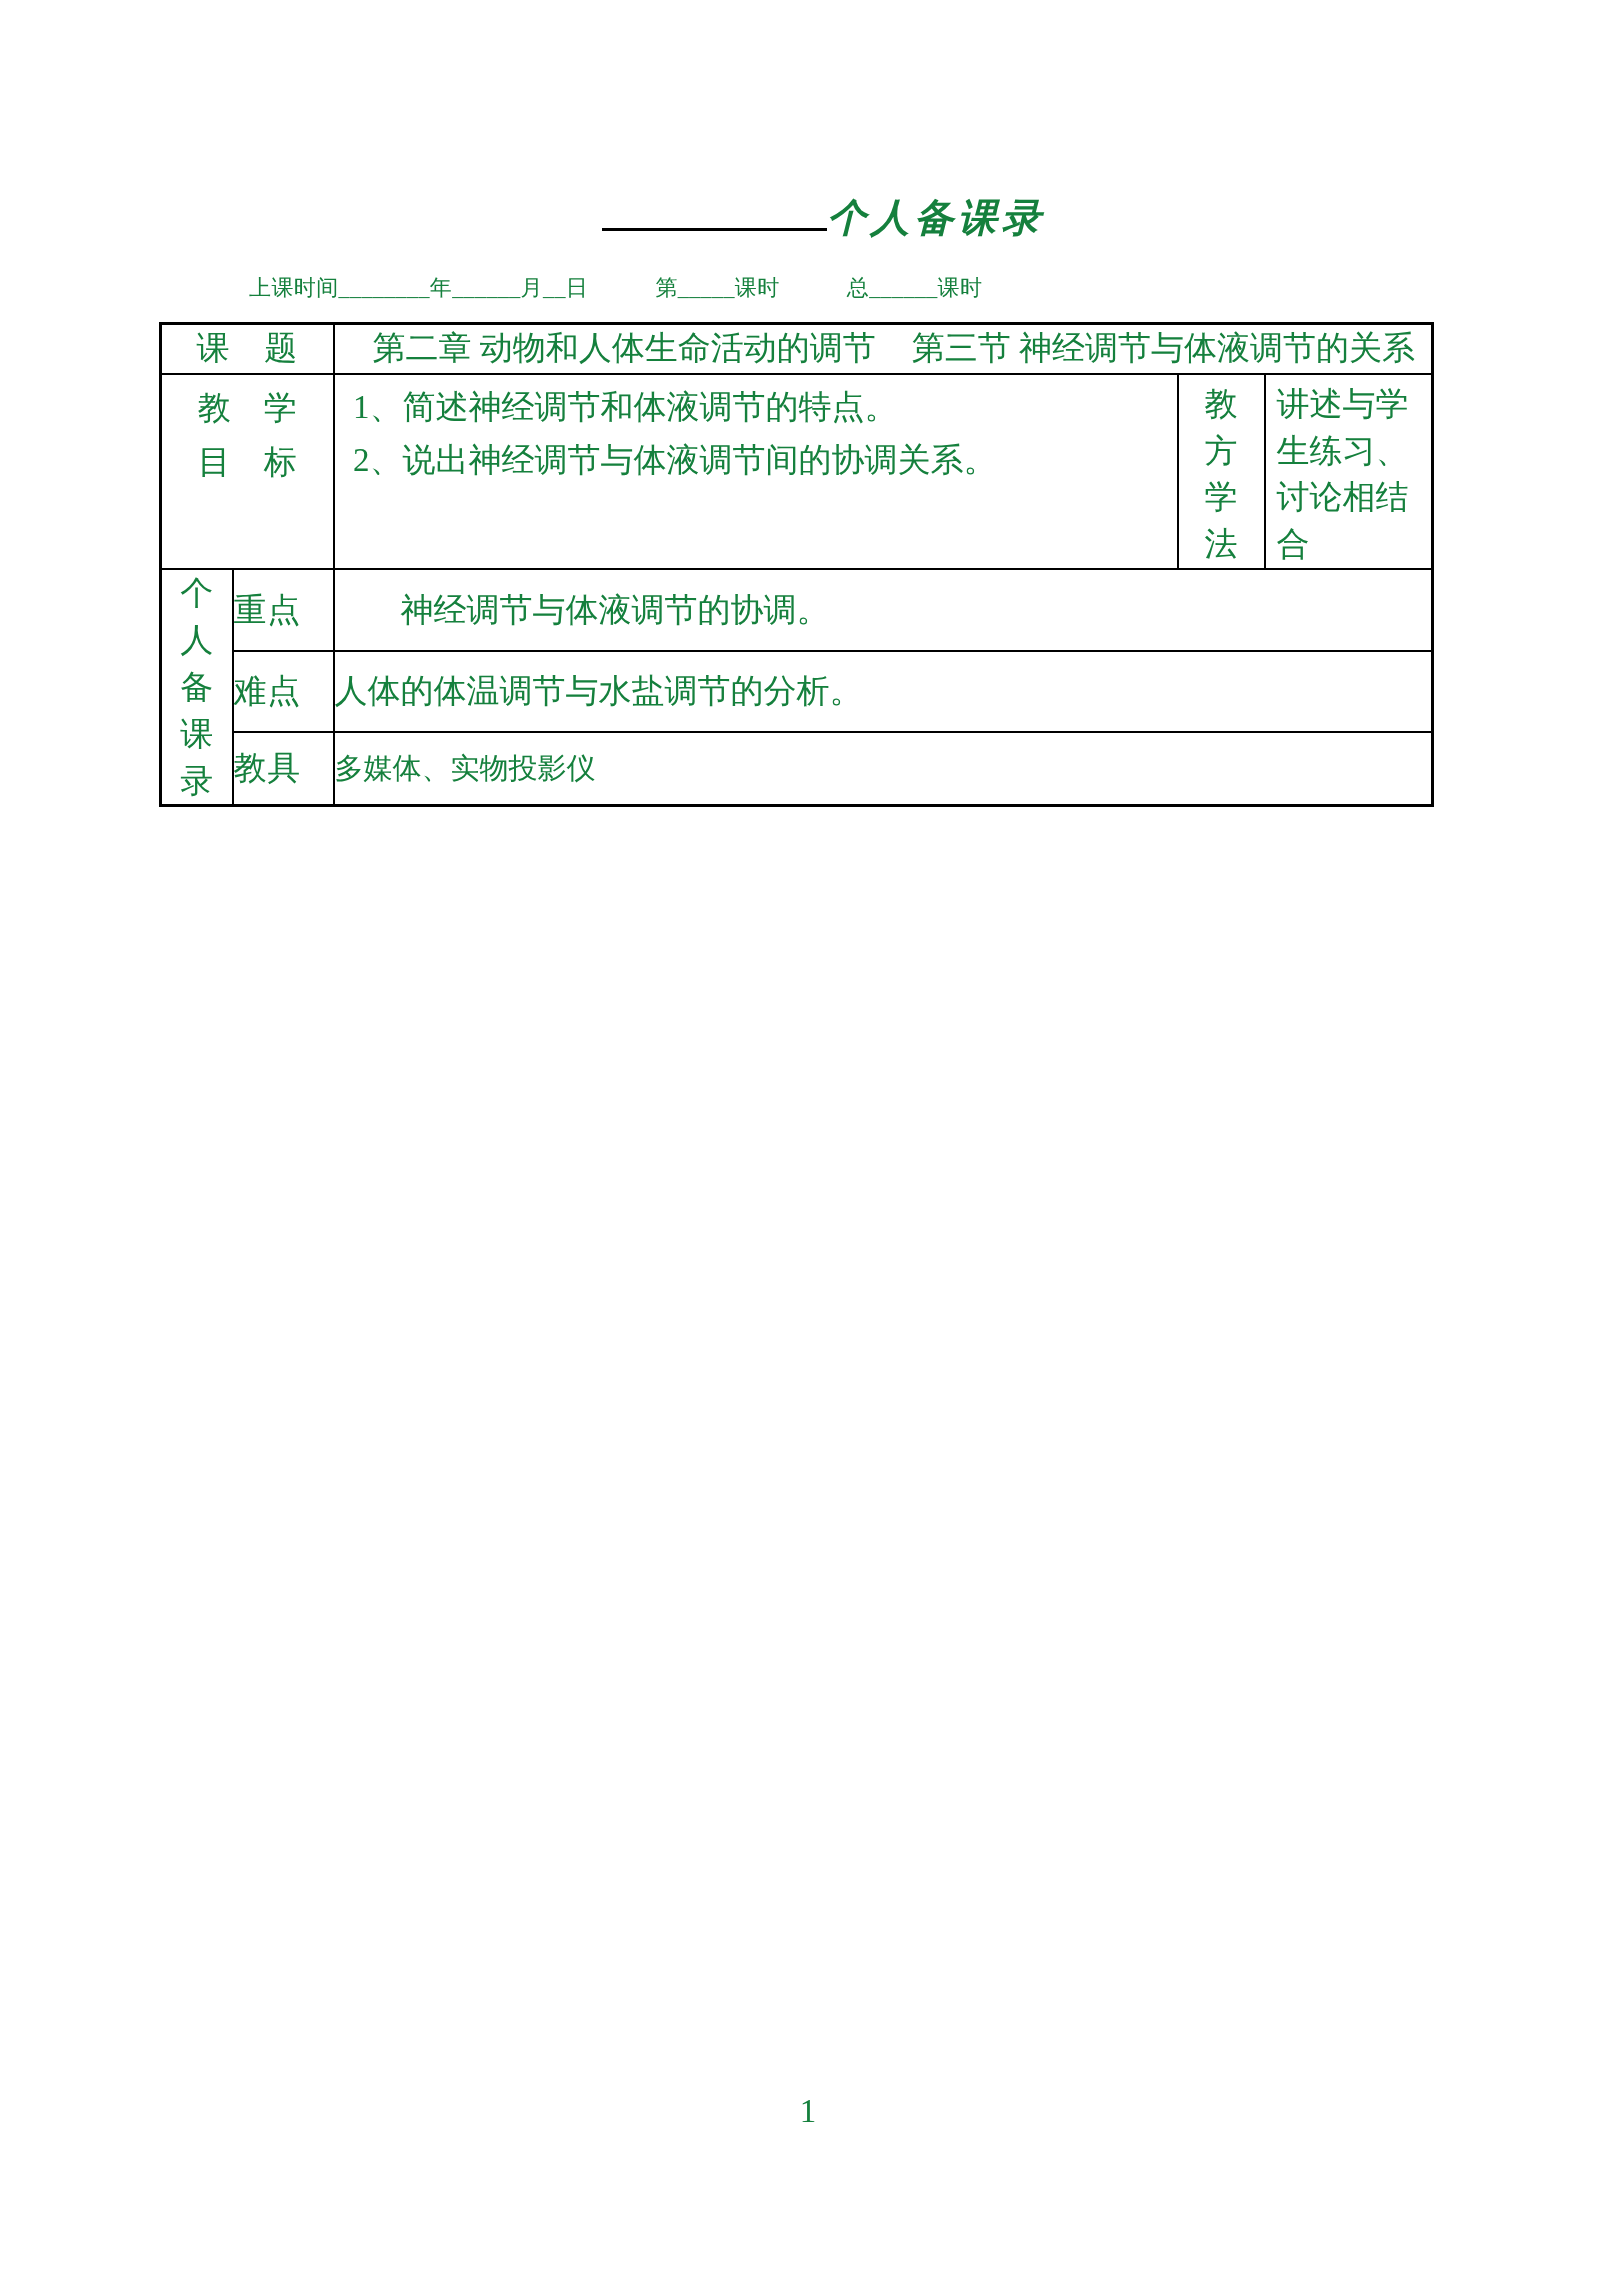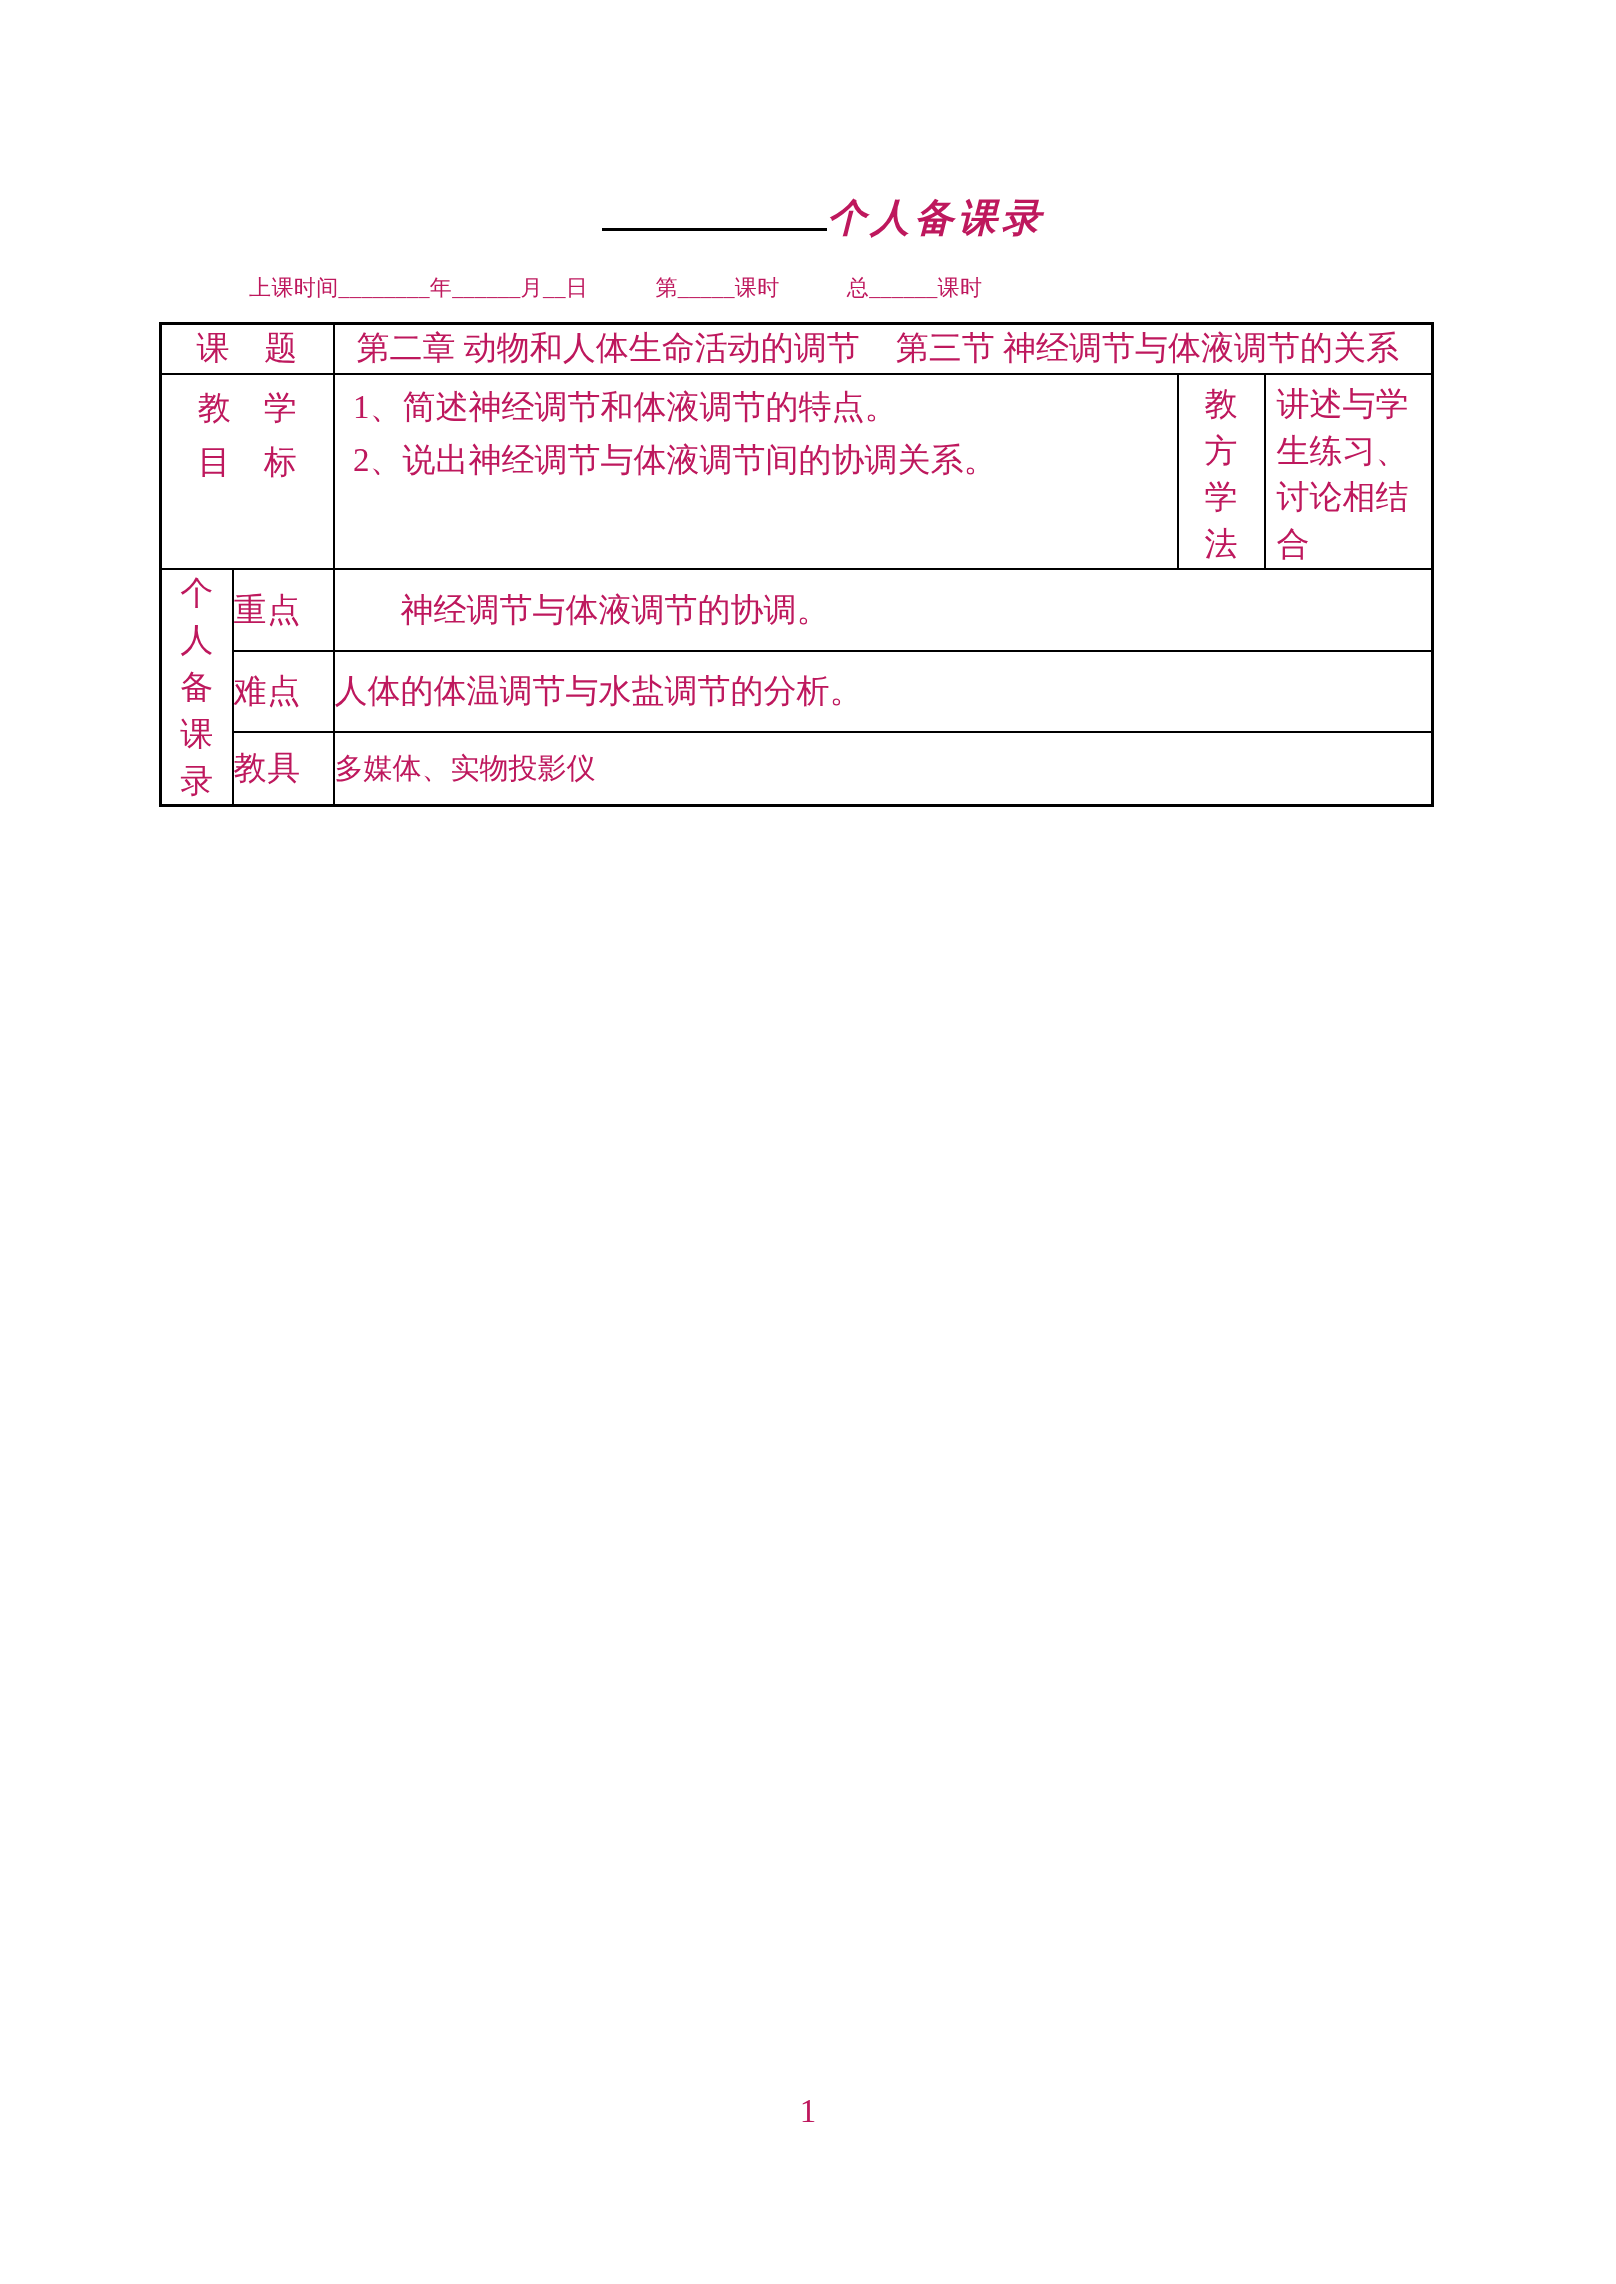--- a/index.html
+++ b/index.html
@@ -2,21 +2,21 @@
 <html style="font-size:12.4px"><head>
 <meta charset="utf-8">
 <style>
   * { margin: 0; padding: 0; box-sizing: border-box; }
   html, body { background: #ffffff; }
   .page {
     position: relative;
     width: 1616px;
     height: 2284px;
     background: #ffffff;
-    color: #be185d;
+    color: #15803d;
     font-family: "Liberation Serif", "DejaVu Serif", serif;
     overflow: hidden;
   }
 
   
   .title-line {
     position: absolute;
     left: 602px;
     top: 186px;
     white-space: nowrap;
@@ -76,20 +76,21 @@
     text-align: center;
     vertical-align: top;
     padding-top: 7.7px;
     line-height: 1.62;
   }
   td.topic-content {
     vertical-align: middle;
     padding-left: 22px;
     white-space: nowrap;
     font-size: 33px;
+    text-align: center;
   }
   .topic-chapter { margin-right: 36px; }
   td.goals {
     vertical-align: top;
     padding: 6.2px 0 0 18.6px;
     line-height: 1.62;
   }
   td.v-label {
     text-align: center;
     vertical-align: top;

